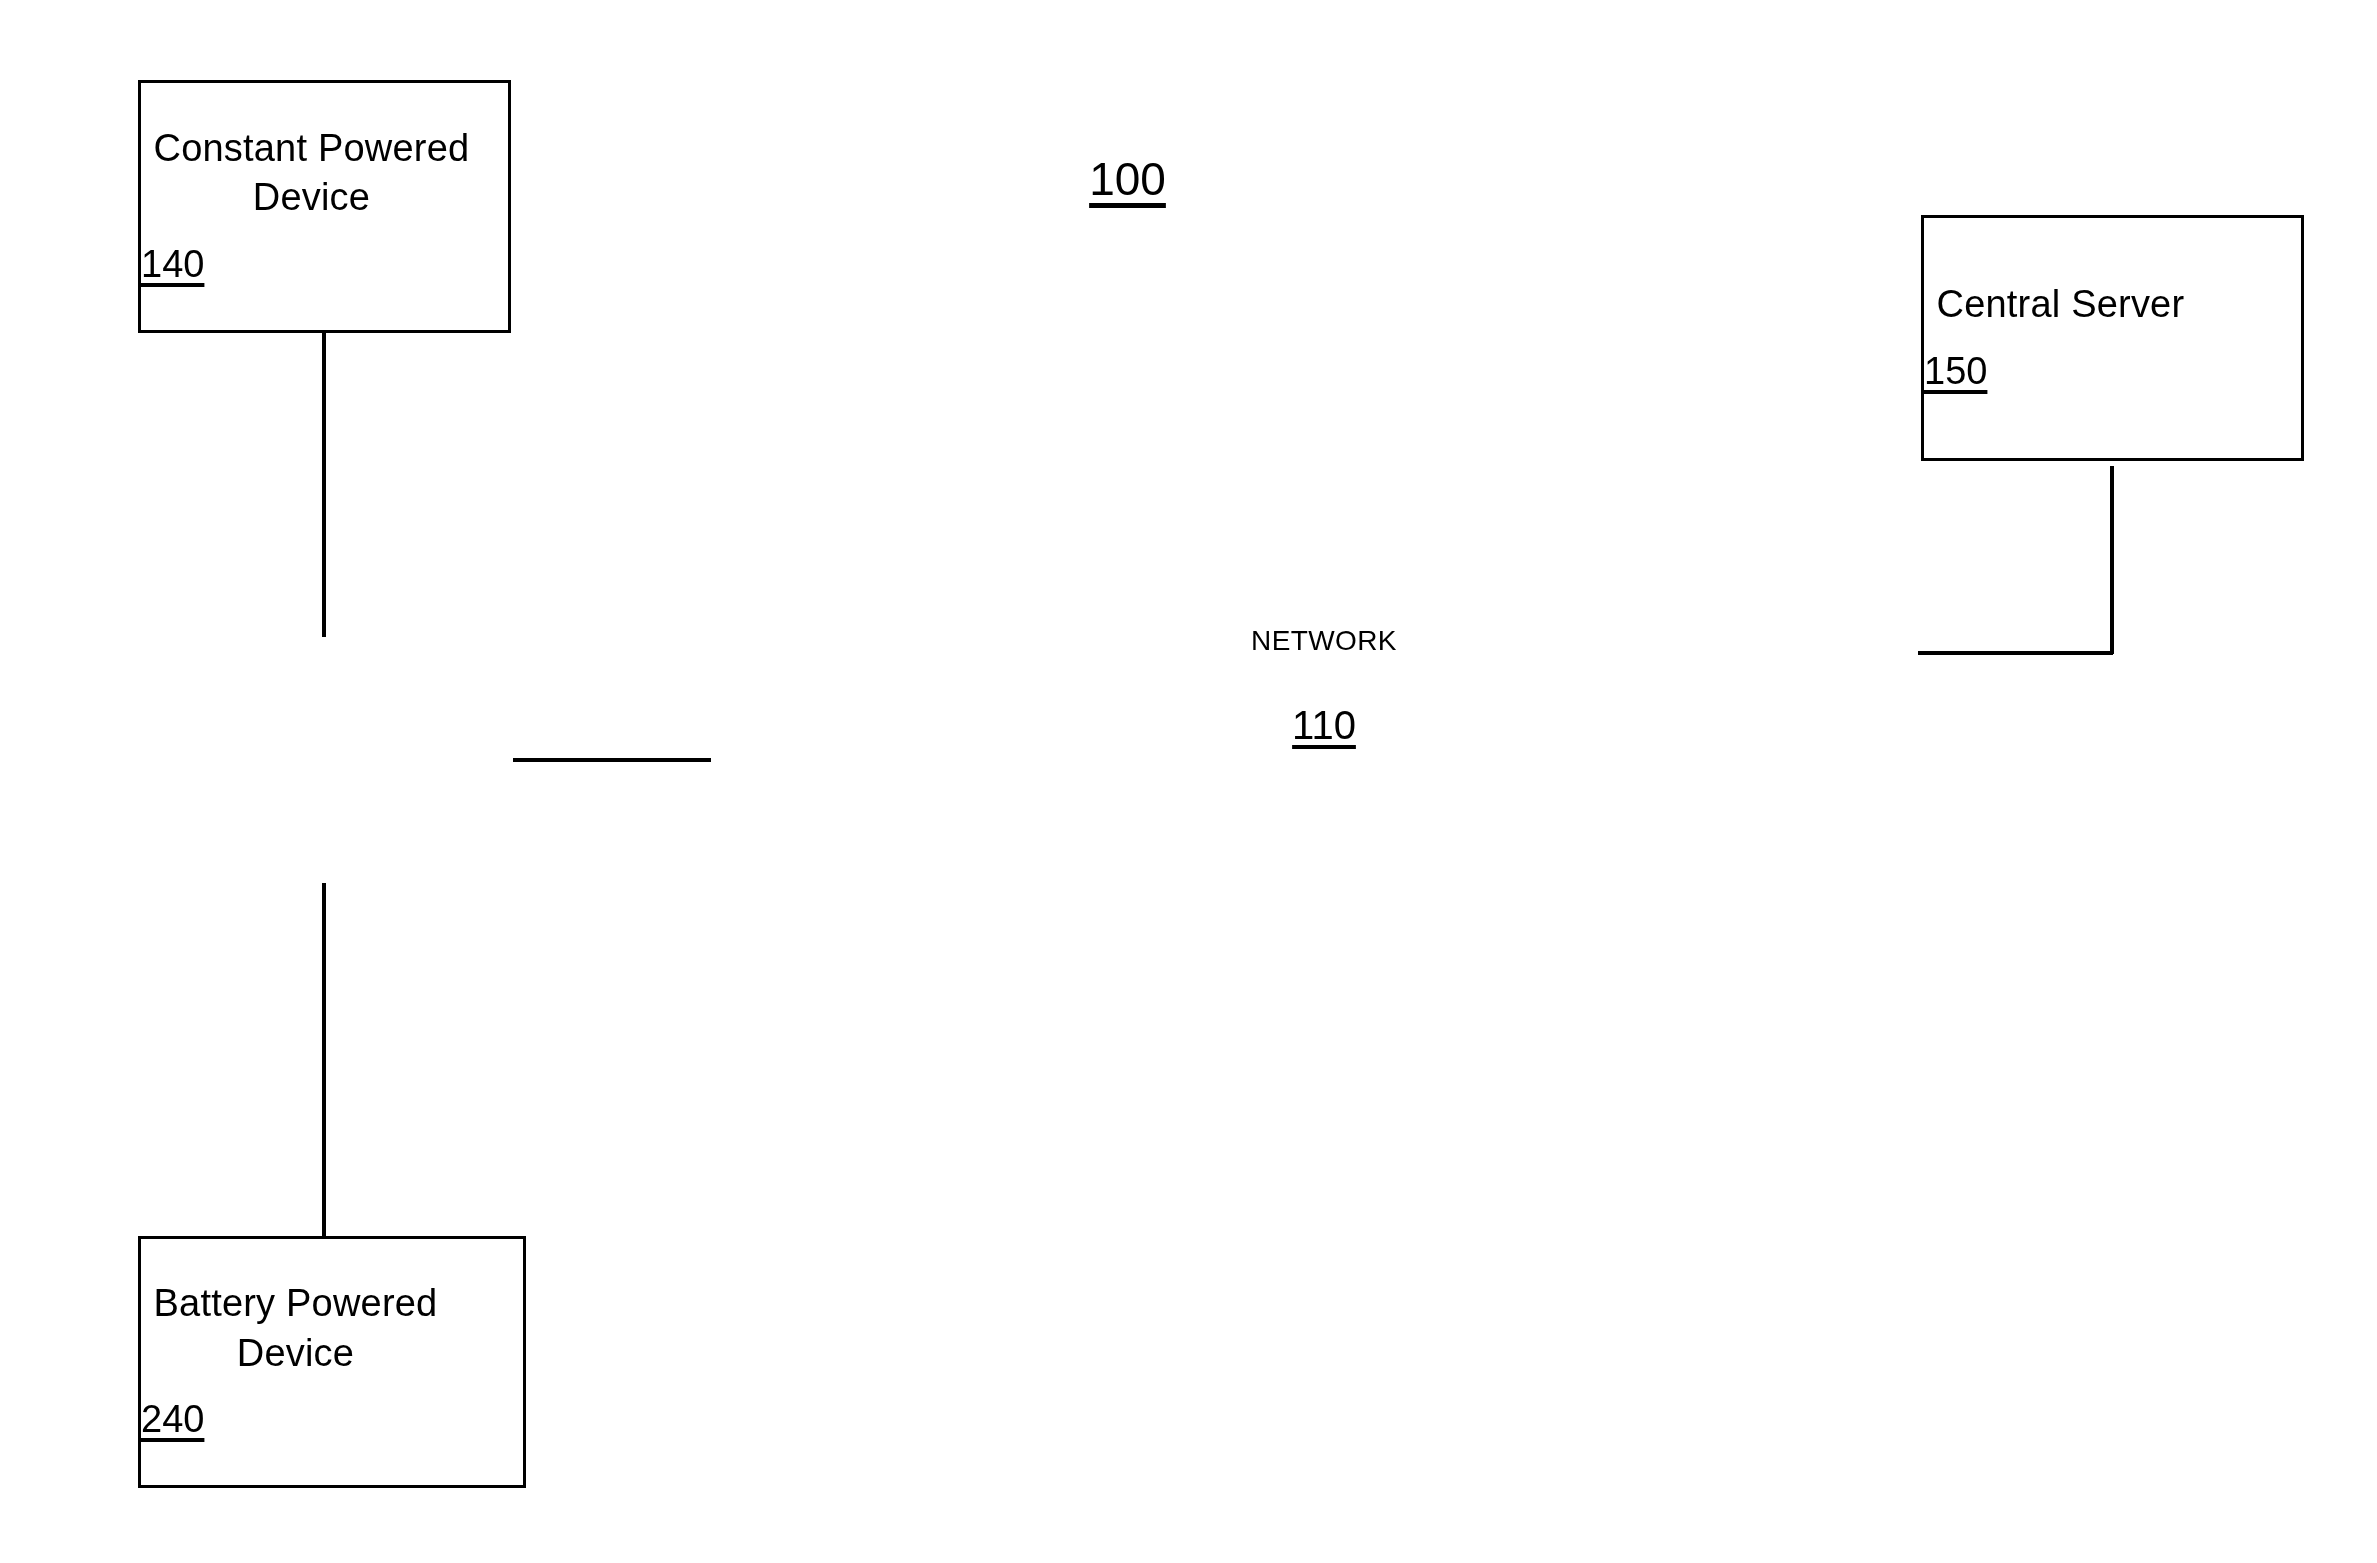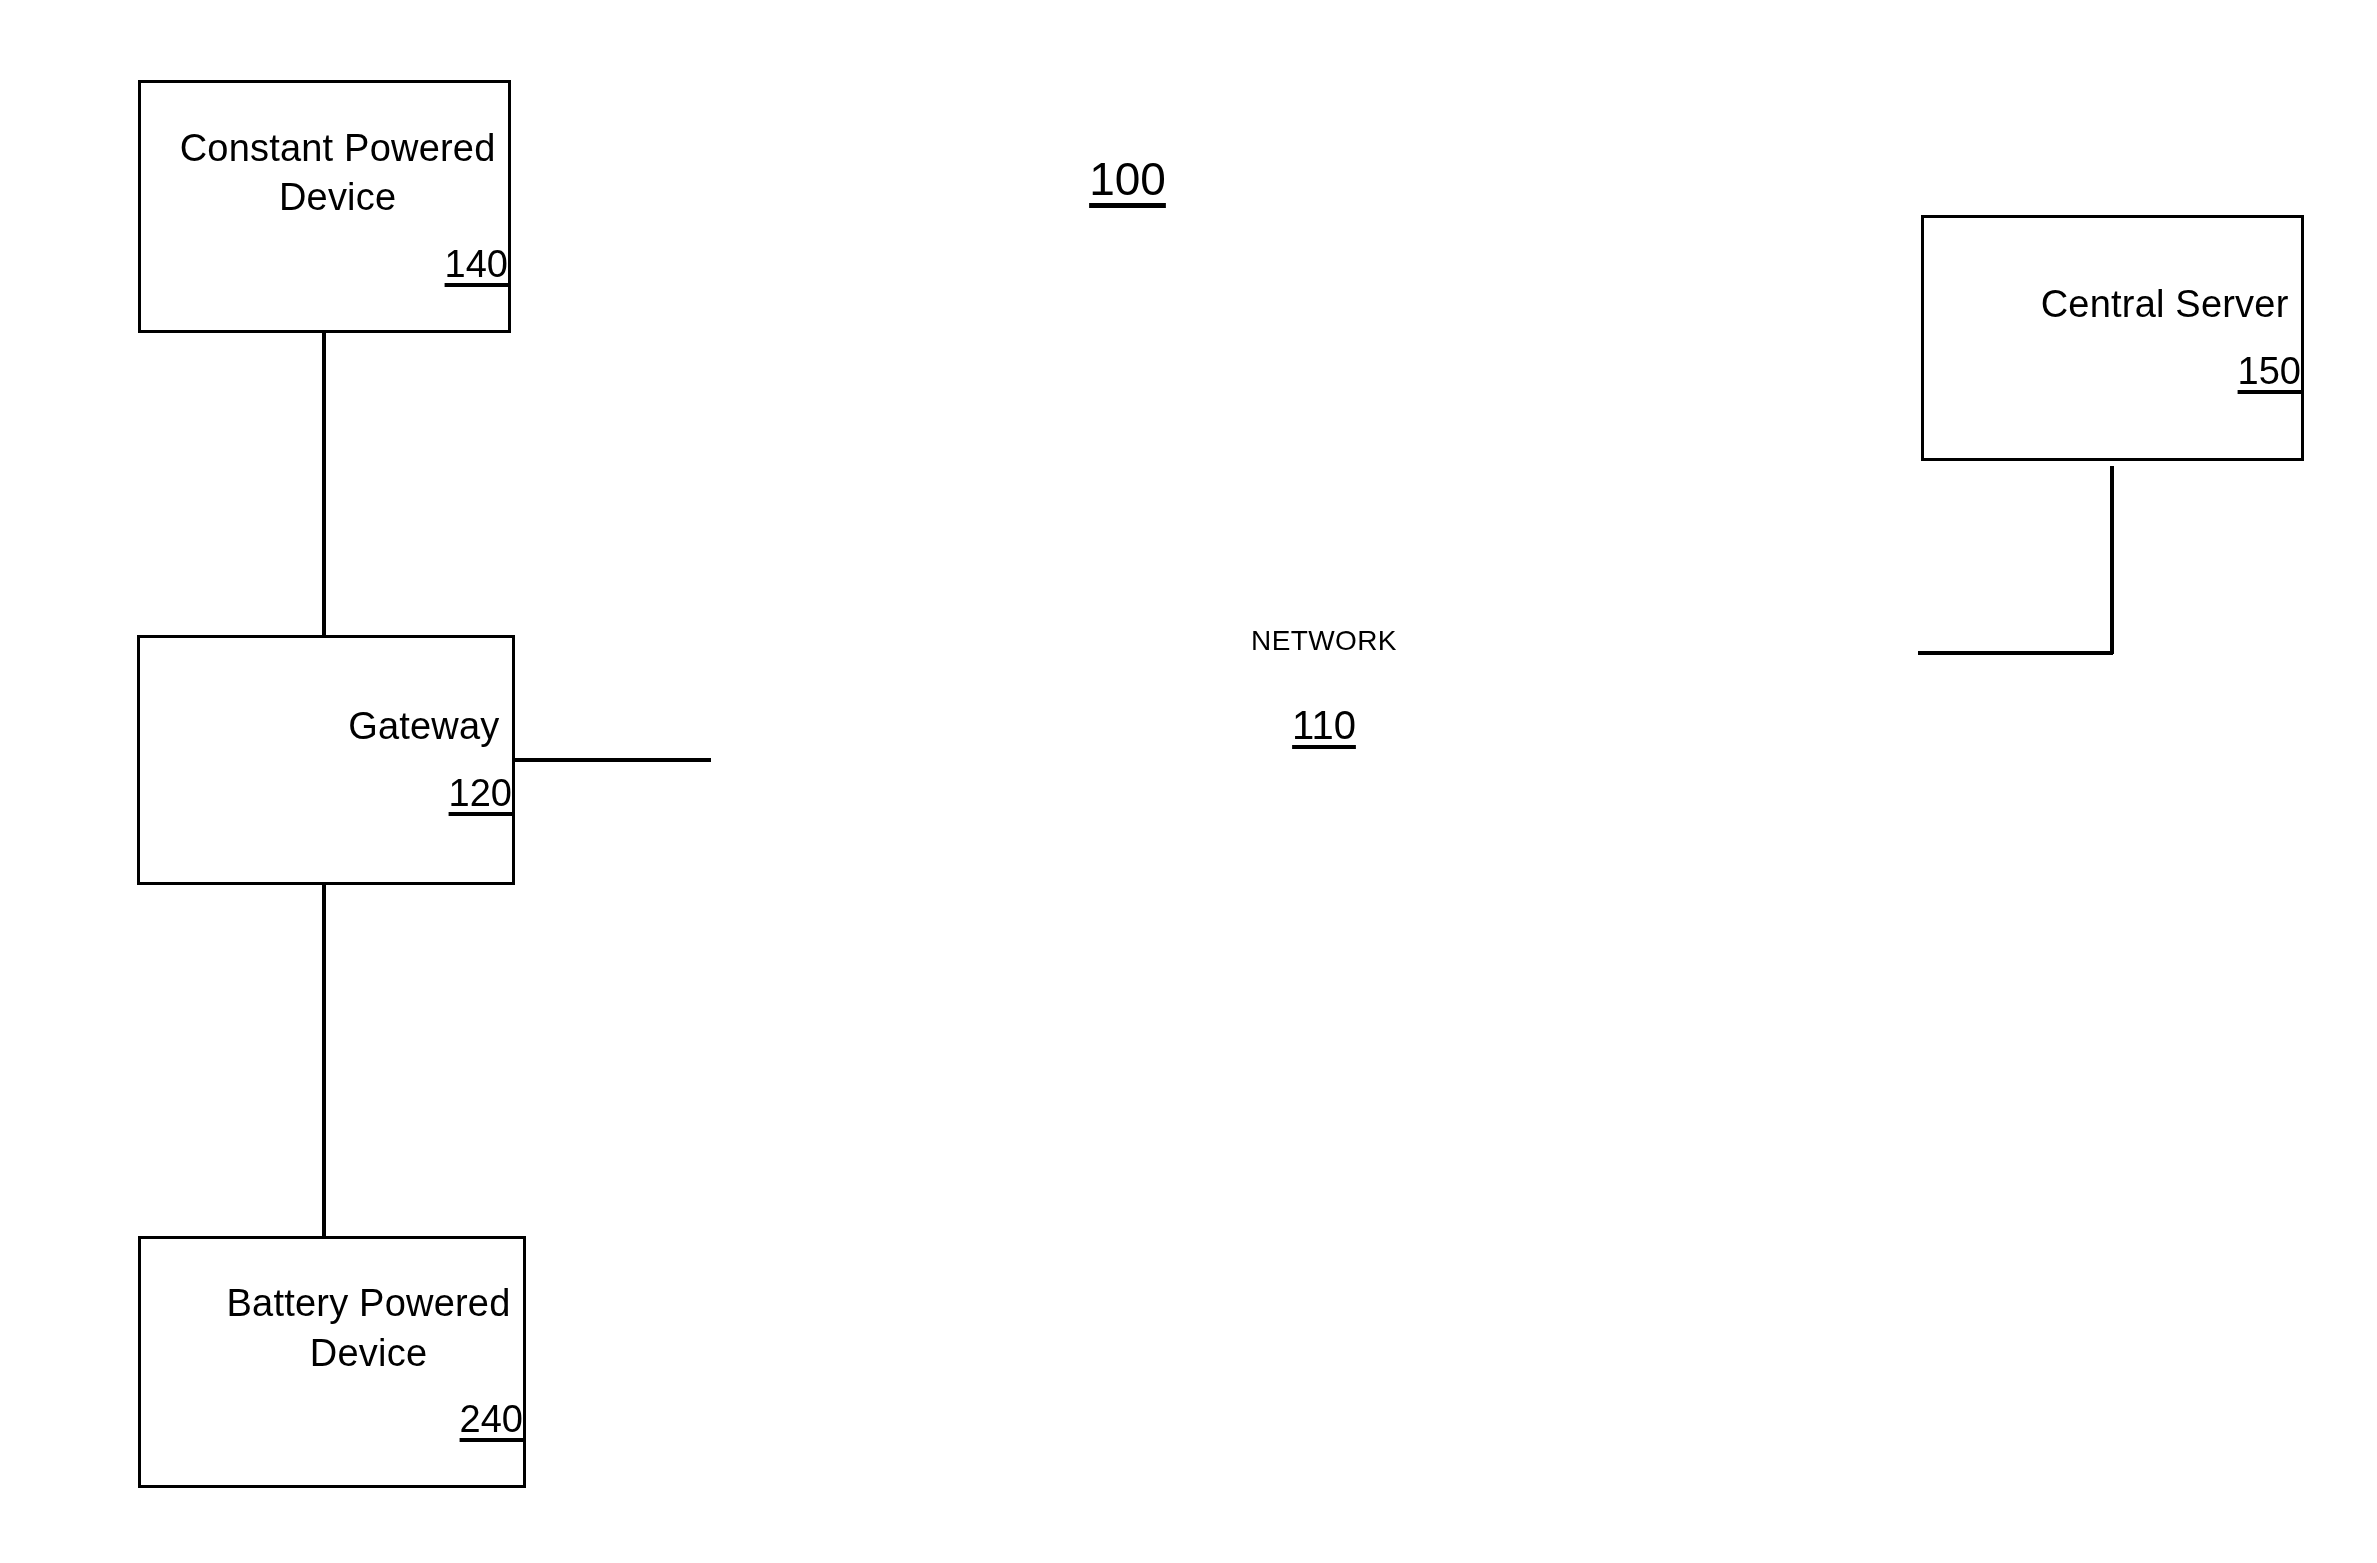--- a/index.html
+++ b/index.html
@@ -21,21 +21,21 @@
   }
 
   
   .node-box {
     position: absolute;
     box-sizing: border-box;
     border: 3.6px solid #000000;
     background: #ffffff;
     display: flex;
     flex-direction: column;
-    align-items: flex-end;
+    align-items: flex-start;
     justify-content: center;
     text-align: center;
     line-height: 1.30;
     z-index: 6;
   }
   .node-label {
     font-size: 38px;
     letter-spacing: 0.2px;
     white-space: pre-line;
     padding: 0 12.5px;
@@ -244,24 +244,20 @@
     <div id="cloud-title">NETWORK</div>
     <div id="cloud-ref">110</div>
   </div>
 
   <div class="node-box" id="box-constant-powered-device">
     <div class="node-label">Constant Powered
 Device</div>
     <div class="node-ref">140</div>
   </div>
 
-  <div class="node-box" id="box-gateway">
-    <div class="node-label">Gateway</div>
-    <div class="node-ref">120</div>
-  </div>
 
   <div class="node-box" id="box-battery-powered-device">
     <div class="node-label">Battery Powered
 Device</div>
     <div class="node-ref">240</div>
   </div>
 
   <div class="node-box" id="box-central-server">
     <div class="node-label">Central Server</div>
     <div class="node-ref">150</div>

